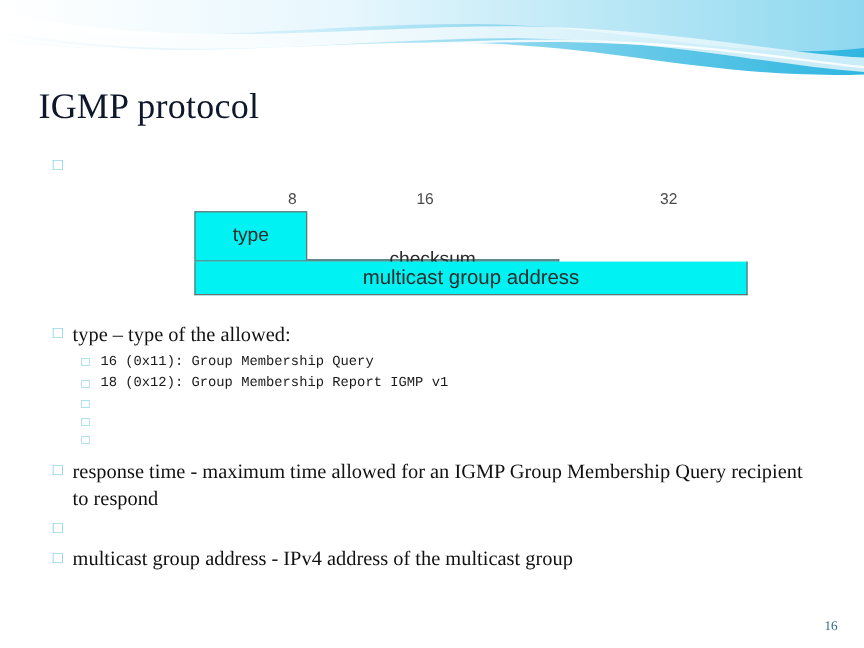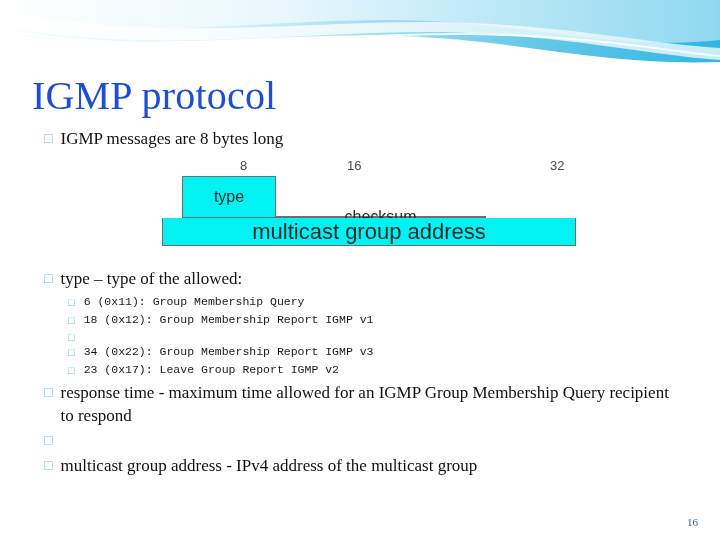--- a/index.html
+++ b/index.html
@@ -30,22 +30,22 @@
     height: 78px;
     overflow: hidden;
   }
   .banner svg { display: block; }
 
   
   .title {
     position: absolute;
     left: 32px;
     top: 72px;
-    font-size: 40px;
-    color: #1d4ed8;
+    font-size: 30px;
+    color: #0f172a;
     font-family: "Liberation Serif", serif;
     letter-spacing: 0.2px;
   }
 
   
   .bullet {
     position: absolute;
     display: flex;
     align-items: flex-start;
     font-size: 17px;
@@ -104,35 +104,35 @@
     box-sizing: border-box;
     display: flex;
     align-items: center;
     justify-content: center;
     text-align: center;
     font-family: "Liberation Sans", sans-serif;
     font-size: 16px;
     color: #2b2b2b;
     line-height: 1.05;
   }
-  .cell-type { width: 94px; margin-left: 20px; }
+  .cell-type { width: 94px; }
   .cell-resp { width: 110px; border-left: none; font-size: 15px; }
   .cell-check { width: 210px; border-left: none; margin-top: 40px; }
   .row2 {
     position: absolute;
     top: 60px;
     left: 0;
     width: 414px;
     height: 28px;
   }
   .cell-addr {
-    width: 414px;
+    width: 461px;
     height: 28px;
     border-top: none;
-    font-size: 22px;
+    font-size: 17px;
   }
 
   
   .sublist {
     position: absolute;
     left: 68px;
     top: 293px;
     width: 460px;
   }
   .subitem {
@@ -196,21 +196,20 @@
       <path d="M0,0 L720,0 L720,40 C610,52 520,20 390,20 C250,20 140,40 0,22 Z" fill="url(#g2)"></path>
       <path d="M0,10 C160,44 300,20 440,22 C560,24 650,44 720,48 L720,60 C640,54 560,34 440,32 C300,30 160,56 0,26 Z" fill="url(#g3)"></path>
       <path d="M0,30 C170,58 320,32 470,34 C590,36 660,50 720,56" stroke="#ffffff" stroke-width="2" fill="none" opacity="0.85"></path>
     </svg>
   </div>
 
   <div class="title">IGMP protocol</div>
 
   <div class="bullet b1">
     <span class="marker">□</span>
-    <span class="btext">IGMP messages are 8 bytes long</span>
   </div>
 
   <div class="diagram">
     <div class="ruler">
       <span class="tick8">8</span>
       <span class="tick16">16</span>
       <span class="tick32">32</span>
     </div>
     <div class="row1">
       <div class="cell cell-type">type</div>
@@ -222,36 +221,34 @@
   </div>
 
   <div class="bullet b2">
     <span class="marker">□</span>
     <span class="btext">type – type of the allowed:</span>
   </div>
 
   <div class="sublist">
     <div class="subitem">
       <span class="marker">□</span>
-      <span>6 (0x11): Group Membership Query</span>
+      <span>16 (0x11): Group Membership Query</span>
     </div>
     <div class="subitem">
       <span class="marker">□</span>
       <span>18 (0x12): Group Membership Report IGMP v1</span>
     </div>
     <div class="subitem">
       <span class="marker">□</span>
     </div>
     <div class="subitem">
       <span class="marker">□</span>
-      <span>34 (0x22): Group Membership Report IGMP v3</span>
-    </div>
-    <div class="subitem">
-      <span class="marker">□</span>
-      <span>23 (0x17): Leave Group Report IGMP v2</span>
+    </div>
+    <div class="subitem">
+      <span class="marker">□</span>
     </div>
   </div>
 
   <div class="bullet b3">
     <span class="marker">□</span>
     <span class="btext">response time - maximum time allowed for an IGMP Group Membership Query recipient to respond</span>
   </div>
 
   <div class="bullet b4">
     <span class="marker">□</span>

